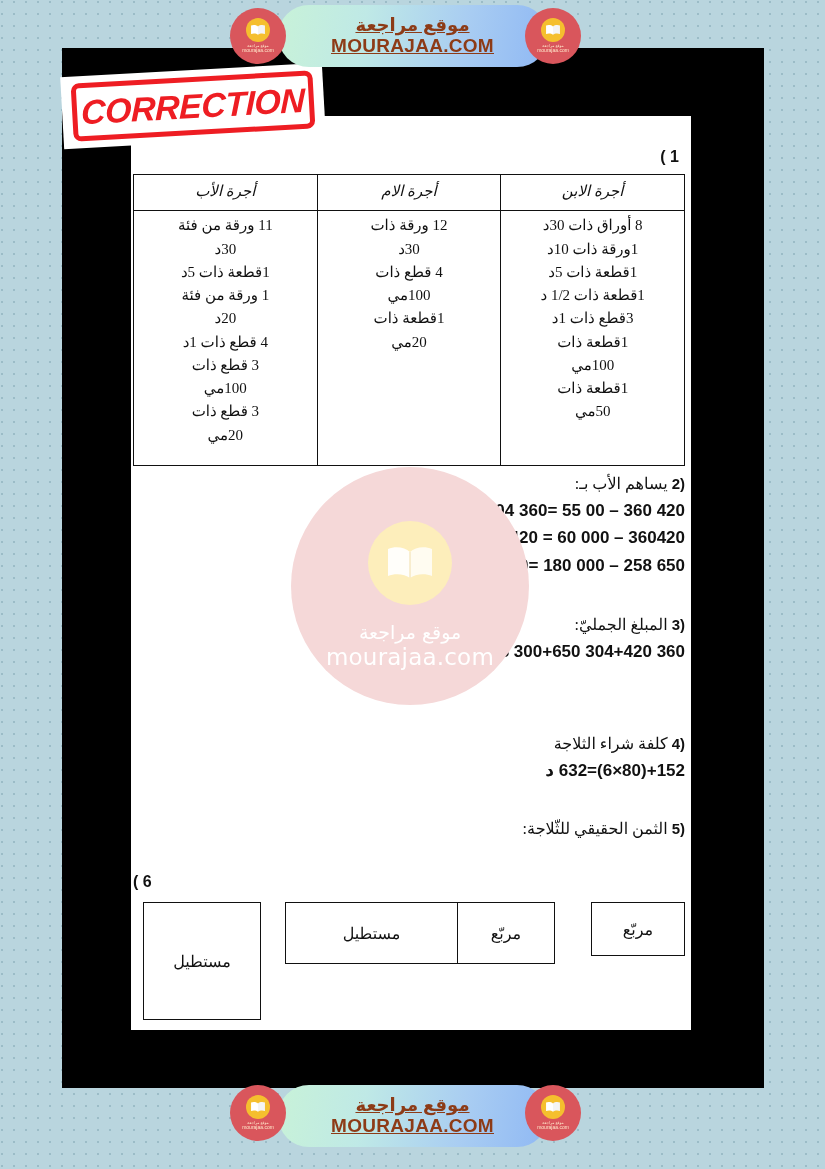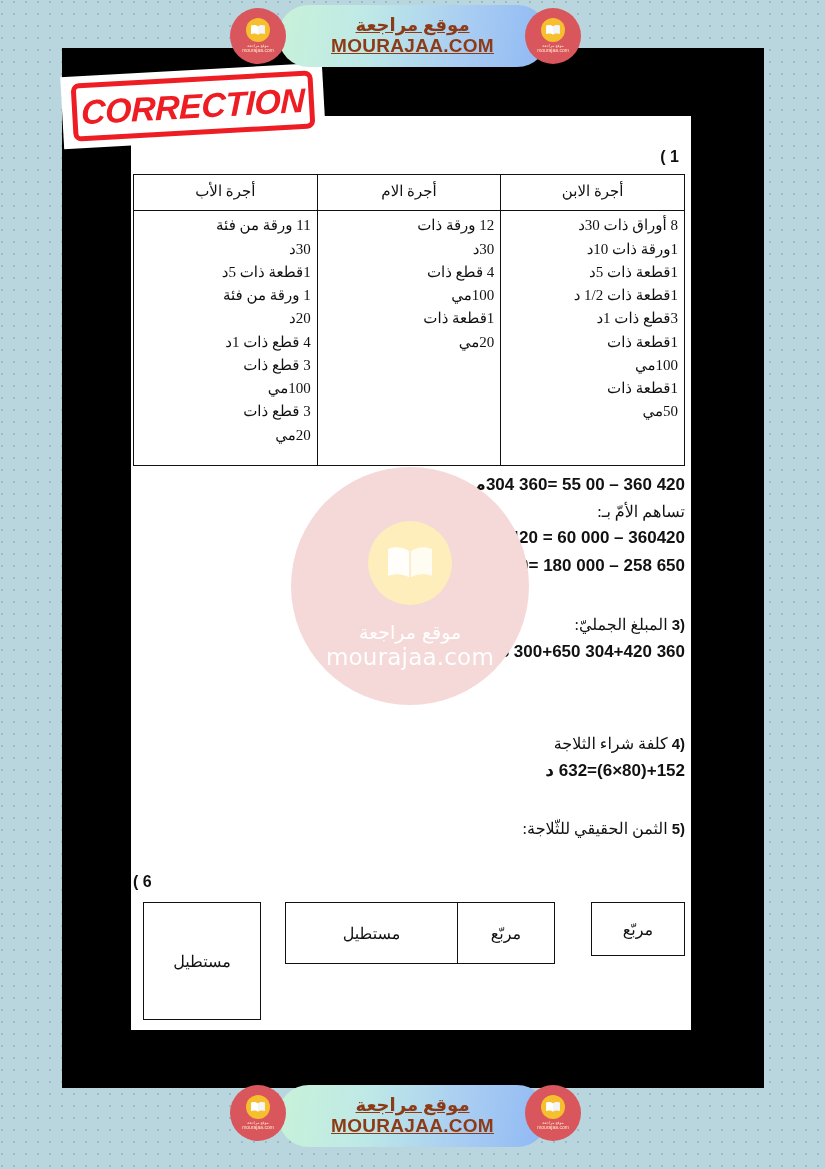--- a/index.html
+++ b/index.html
@@ -247,22 +247,23 @@
     border: 1.4px solid #111;
     text-align: center;
     vertical-align: top;
     font-size: 15px;
     line-height: 1.55;
     padding: 3px 6px;
   }
   table.money th {
     font-weight: normal;
     padding: 5px 6px 7px;
-  }
-  table.money td { height: 248px; text-align: right; }
+    font-style: italic;
+  }
+  table.money td { height: 248px; }
   table.money td div { white-space: nowrap; }
 
   .calc-block { position: absolute; right: 6px; width: 552px; }
   .calc-line {
     font-size: 16px;
     line-height: 1.62;
     white-space: nowrap;
     text-align: right;
   }
   .calc-line.expr {
@@ -387,22 +388,25 @@
             <div>3 قطع ذات</div>
             <div>100مي</div>
             <div>3 قطع ذات</div>
             <div>20مي</div>
           </td>
         </tr>
       </tbody>
     </table>
 
     <div class="calc-block" id="sec2">
+      <div class="calc-line">
+        <span class="q-num">2)</span>
+        <span>يساهم الأب بـ:</span>
+      </div>
       <div class="calc-line expr">420 360 – 00 55 =360 304مي</div>
-      <div class="calc-line">تساهم الأمّ بـ:</div>
       <div class="calc-line expr">360420 – 000 60 = 420 300مي</div>
       <div class="calc-line expr">650 258 – 000 180 =650 78مي</div>
     </div>
 
     <div class="calc-block" id="sec3">
       <div class="calc-line">
         <span class="q-num">3)</span>
         <span>المبلغ الجمليّ:</span>
       </div>
       <div class="calc-line expr">360 304+420 300+650 78=430 683مي</div>

